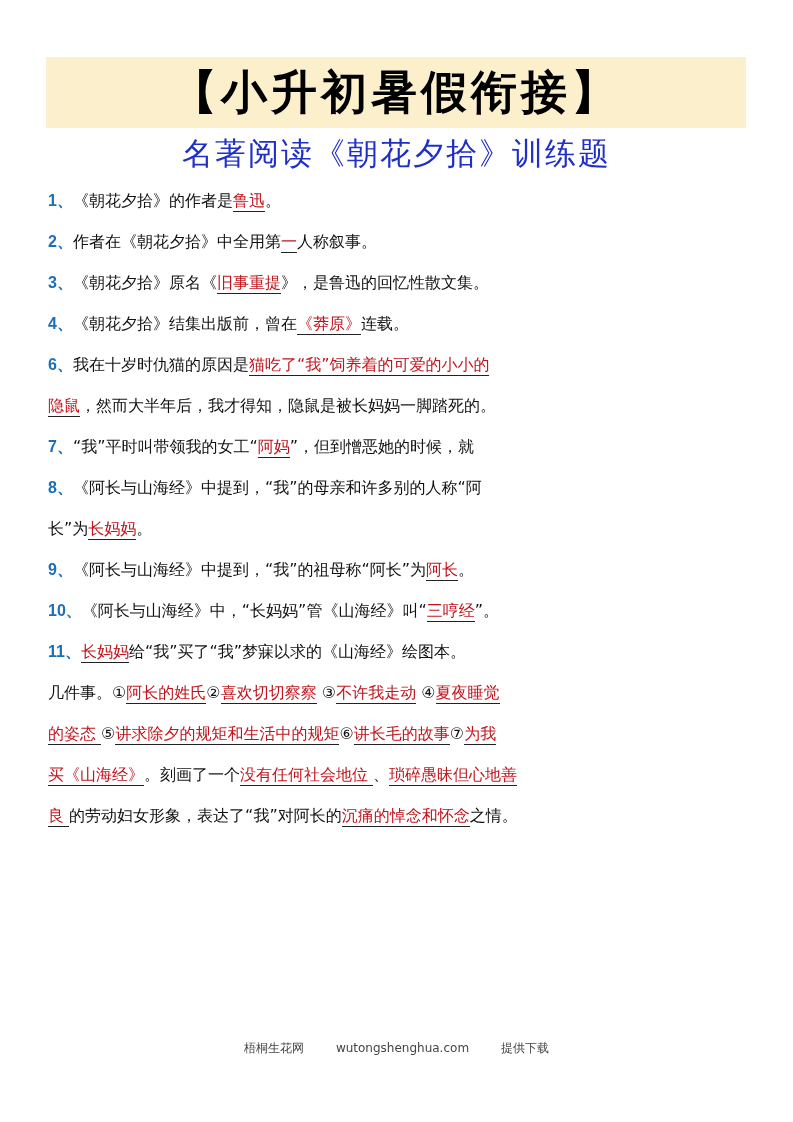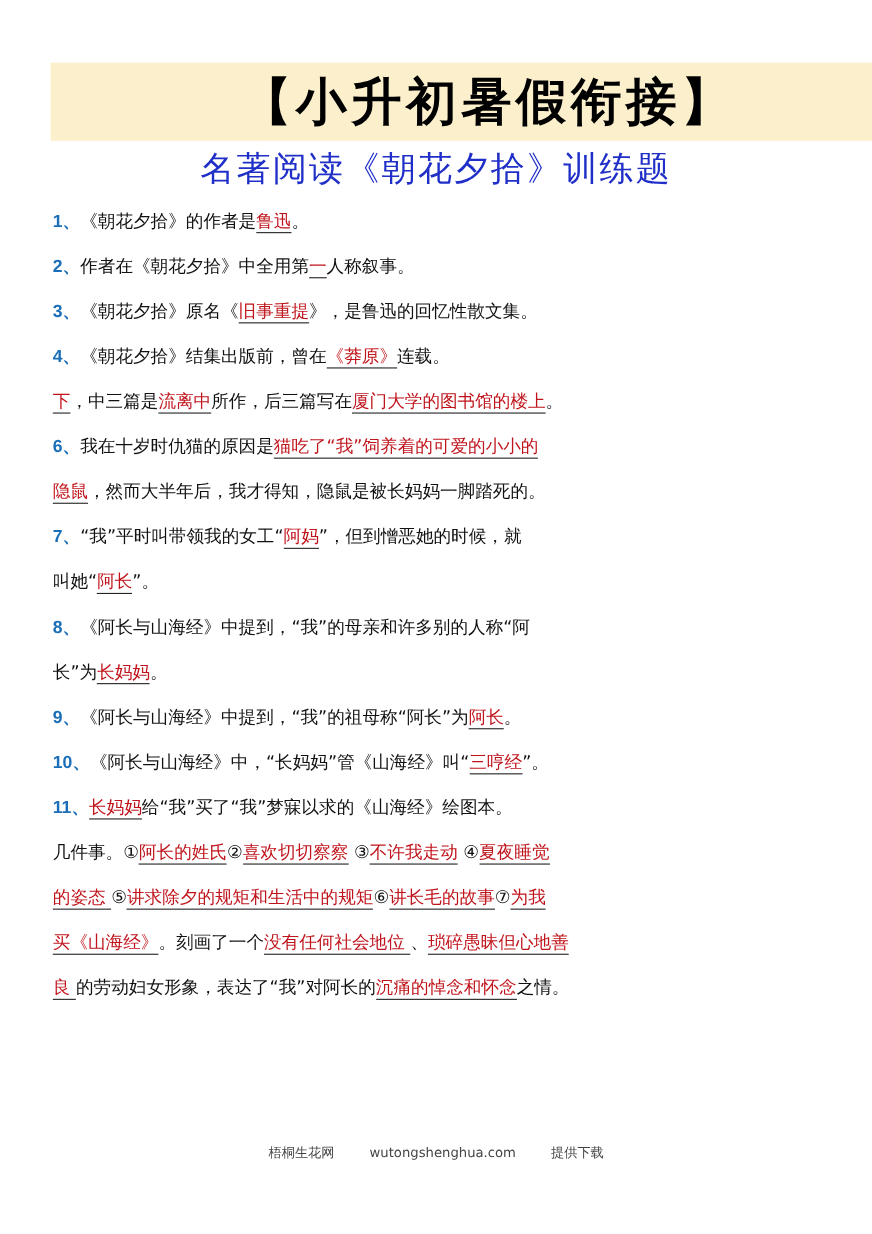--- a/index.html
+++ b/index.html
@@ -1,19 +1,19 @@
 <!DOCTYPE html>
 <html><head>
 <meta charset="utf-8">
 <style>
   html, body { margin: 0; padding: 0; background: #ffffff; }
   body { width: 793px; height: 1122px; position: relative; overflow: hidden;
          font-family: "DejaVu Sans", "Liberation Sans", sans-serif; color: #111; }
   .banner { position: absolute; left: 46px; top: 57px; width: 700px; height: 71px;
-            background: #fcefcc; display: flex; align-items: center; justify-content: center; padding-left: 48px; }
+            background: #fcefcc; display: flex; align-items: center; justify-content: center; }
   .banner-title { font-family: "DejaVu Serif", "Liberation Serif", serif; font-size: 46px;
                   font-weight: bold; color: #000; letter-spacing: 4px; }
   .subtitle { position: absolute; left: 0; width: 793px; top: 133px; text-align: center;
               font-family: "DejaVu Serif", "Liberation Serif", serif; font-size: 31px;
               font-weight: normal; color: #1f2fc8; letter-spacing: 2px; }
   .content { position: absolute; left: 48px; top: 180px; width: 700px; }
   .line { height: 41px; line-height: 41px; font-size: 16px; white-space: nowrap;
           text-align: justify; }
   .num { color: #1b6fb8; font-weight: bold; font-family: "Liberation Sans", sans-serif; }
   .ans { color: #c0141c; border-bottom: 1.5px solid #222; padding-bottom: 1px; }
@@ -27,25 +27,23 @@
 <div class="banner">
   <span class="banner-title">【小升初暑假衔接】</span>
 </div>
 <div class="subtitle">名著阅读《朝花夕拾》训练题</div>
 
 <div class="content" id="content">
     <div class="line"><span class="num">1、</span><span class="txt">《朝花夕拾》的作者是</span><span class="ans">鲁迅</span><span class="txt">。</span></div>
     <div class="line"><span class="num">2、</span><span class="txt">作者在《朝花夕拾》中全用第</span><span class="ans">一</span><span class="txt">人称叙事。</span></div>
     <div class="line"><span class="num">3、</span><span class="txt">《朝花夕拾》原名《</span><span class="ans">旧事重提</span><span class="txt">》，是鲁迅的回忆性散文集。</span></div>
     <div class="line"><span class="num">4、</span><span class="txt">《朝花夕拾》结集出版前，曾在</span><span class="ans">《莽原》</span><span class="txt">连载。</span></div>
-    <div class="line"><span class="ans">下</span><span class="txt">，中三篇是</span><span class="ans">流离中</span><span class="txt">所作，后三篇写在</span><span class="ans">厦门大学的图书馆的楼上</span><span class="txt">。</span></div>
     <div class="line"><span class="num">6、</span><span class="txt">我在十岁时仇猫的原因是</span><span class="ans">猫吃了“我”饲养着的可爱的小小的</span></div>
     <div class="line"><span class="ans">隐鼠</span><span class="txt">，然而大半年后，我才得知，隐鼠是被长妈妈一脚踏死的。</span></div>
     <div class="line"><span class="num">7、</span><span class="txt">“我”平时叫带领我的女工“</span><span class="ans">阿妈</span><span class="txt">”，但到憎恶她的时候，就</span></div>
-    <div class="line"><span class="txt">叫她“</span><span class="ans">阿长</span><span class="txt">”。</span></div>
     <div class="line"><span class="num">8、</span><span class="txt">《阿长与山海经》中提到，“我”的母亲和许多别的人称“阿</span></div>
     <div class="line"><span class="txt">长”为</span><span class="ans">长妈妈</span><span class="txt">。</span></div>
     <div class="line"><span class="num">9、</span><span class="txt">《阿长与山海经》中提到，“我”的祖母称“阿长”为</span><span class="ans">阿长</span><span class="txt">。</span></div>
     <div class="line"><span class="num">10、</span><span class="txt">《阿长与山海经》中，“长妈妈”管《山海经》叫“</span><span class="ans">三哼经</span><span class="txt">”。</span></div>
     <div class="line"><span class="num">11、</span><span class="ans">长妈妈</span><span class="txt">给“我”买了“我”梦寐以求的《山海经》绘图本。</span></div>
     <div class="line"><span class="txt">几件事。①</span><span class="ans">阿长的姓氏</span><span class="txt">②</span><span class="ans">喜欢切切察察</span><span class="txt"> ③</span><span class="ans">不许我走动</span><span class="txt"> ④</span><span class="ans">夏夜睡觉</span></div>
     <div class="line"><span class="ans">的姿态 </span><span class="txt"> ⑤</span><span class="ans">讲求除夕的规矩和生活中的规矩</span><span class="txt">⑥</span><span class="ans">讲长毛的故事</span><span class="txt">⑦</span><span class="ans">为我</span></div>
     <div class="line"><span class="ans">买《山海经》</span><span class="txt">。刻画了一个</span><span class="ans">没有任何社会地位 </span><span class="txt"> 、</span><span class="ans">琐碎愚昧但心地善</span></div>
     <div class="line"><span class="ans">良 </span><span class="txt">的劳动妇女形象，表达了“我”对阿长的</span><span class="ans">沉痛的悼念和怀念</span><span class="txt">之情。</span></div>
   </div>

